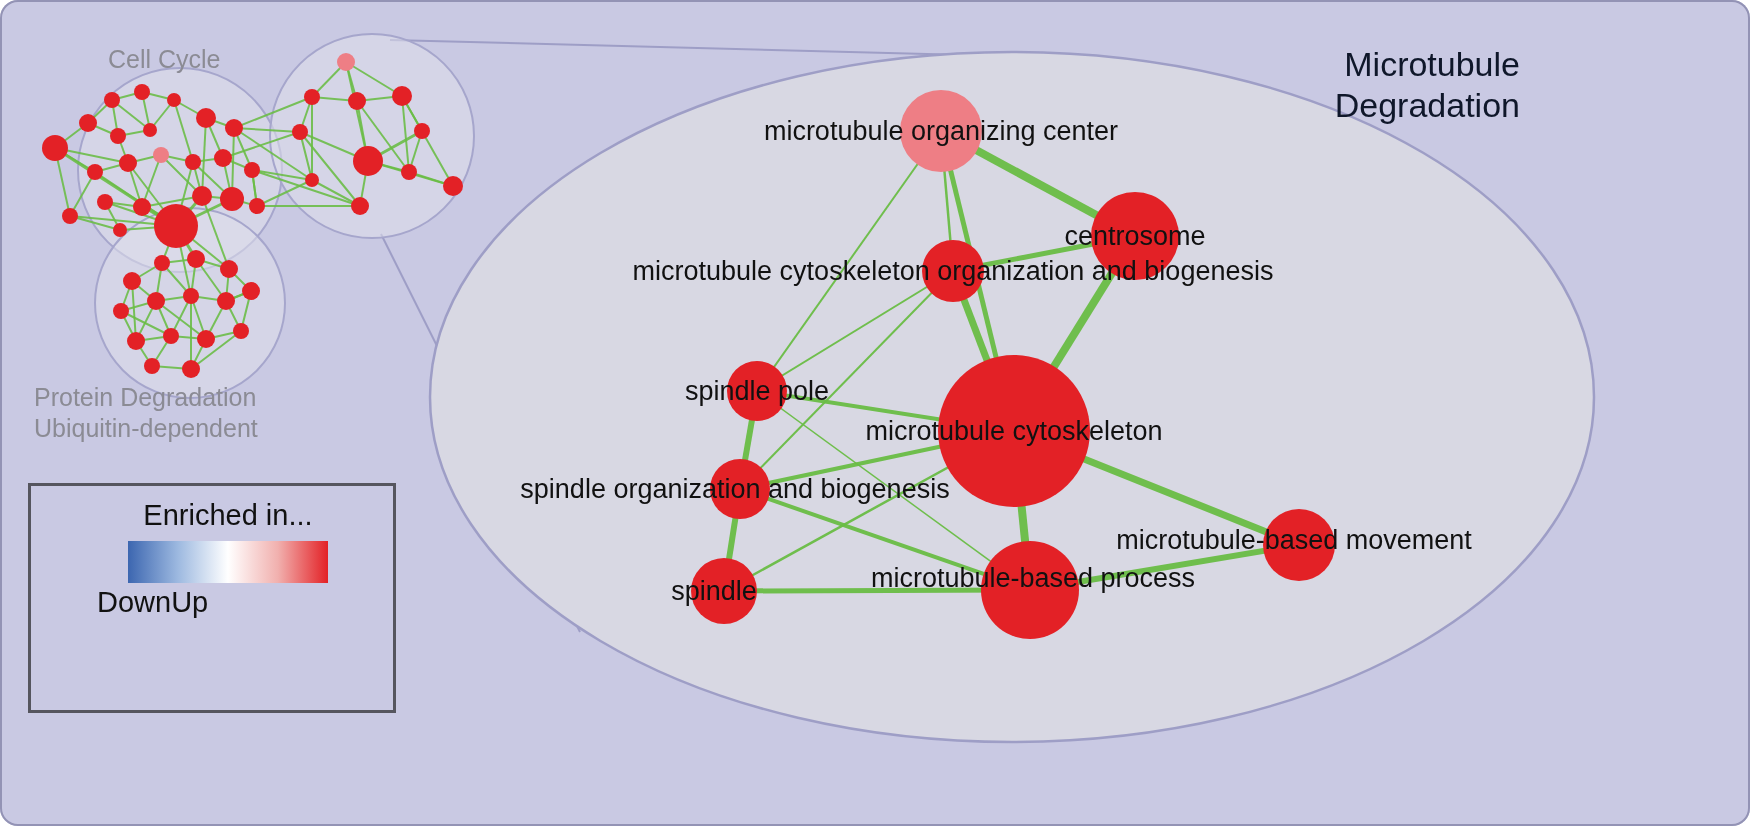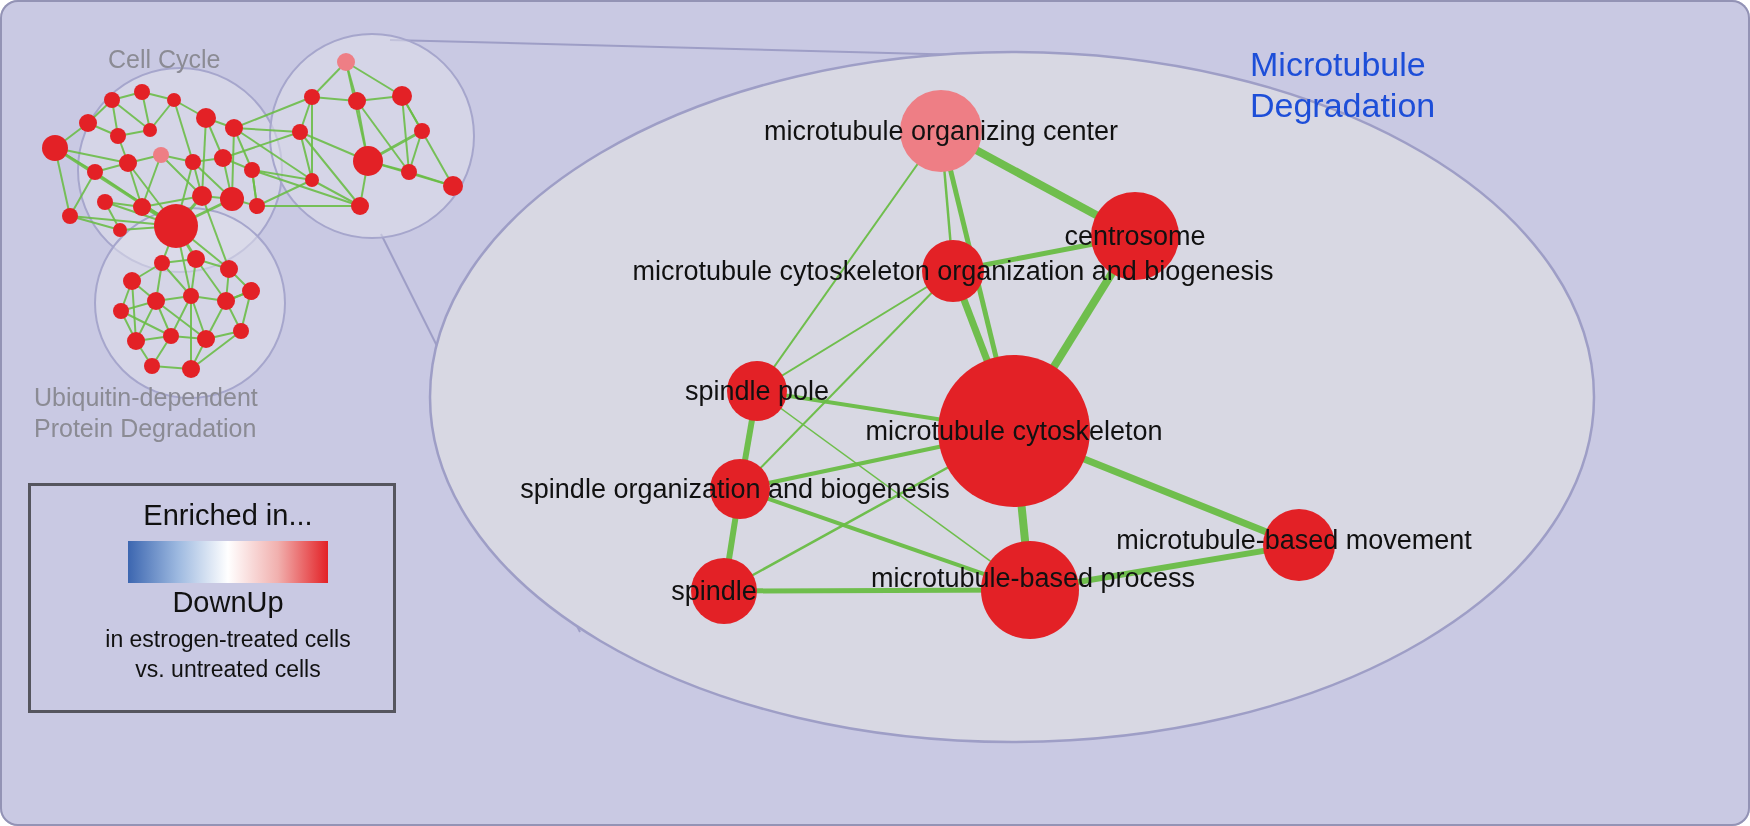--- a/index.html
+++ b/index.html
@@ -12,33 +12,33 @@
   }
   svg.netcanvas { position:absolute; left:0; top:0; width:1750px; height:826px; }
   svg text { font-family:"Liberation Sans", sans-serif; }
 
   .cluster-label { position:absolute; color:#8b8b94; font-size:25px; line-height:1.25; }
   #cell-cycle-label { left:108px; top:44px; }
   #ubiquitin-label { left:34px; top:382px; }
 
   .detail-title {
     position:absolute; left:1250px; top:44px; width:270px;
-    text-align:left; color:#1d4ed8; font-size:34px; line-height:1.22;
+    text-align:right; color:#0f172a; font-size:34px; line-height:1.22;
   }
 
   .legend {
     position:absolute; left:28px; top:483px; width:368px; height:230px;
     border:3px solid #55555e; box-sizing:border-box; text-align:center;
     background:transparent;
     padding-left:32px;
   }
   .legend-title { margin-top:13px; font-size:29px; color:#111111; }
   .legend-gradient { width:200px; height:42px; margin:9px auto 0; }
   .legend-scale {
-    display:flex; justify-content:center;
+    display:flex; justify-content:flex-start;
     width:262px; margin:3px auto 0; font-size:29px; color:#111111;
   }
   .legend-caption { margin-top:5px; font-size:23px; line-height:1.32; color:#111111; }
 </style>
 </head>
 <body>
 
 <div class="figure">
 
   <svg class="netcanvas" id="net" viewBox="0 0 1750 826" xmlns="http://www.w3.org/2000/svg">
@@ -256,35 +256,31 @@
       <text x="1014" y="431" text-anchor="middle" dominant-baseline="central" font-size="27" fill="#111111">microtubule cytoskeleton</text>
       <text x="735" y="489" text-anchor="middle" dominant-baseline="central" font-size="27" fill="#111111">spindle organization and biogenesis</text>
       <text x="1294" y="540" text-anchor="middle" dominant-baseline="central" font-size="27" fill="#111111">microtubule-based movement</text>
       <text x="714" y="591" text-anchor="middle" dominant-baseline="central" font-size="27" fill="#111111">spindle</text>
       <text x="1033" y="578" text-anchor="middle" dominant-baseline="central" font-size="27" fill="#111111">microtubule-based process</text>
     </svg>
 
   <div class="cluster-label" id="cell-cycle-label">Cell Cycle</div>
 
   <div class="cluster-label" id="ubiquitin-label">
+    <div>Protein Degradation</div>
     <div>Ubiquitin-dependent</div>
-    <div>Protein Degradation</div>
   </div>
 
   <div class="detail-title">
     <div>Microtubule</div>
     <div>Degradation</div>
   </div>
 
   <div class="legend">
     <div class="legend-title">Enriched in...</div>
     <div class="legend-gradient" style="background: linear-gradient(to right, rgb(60, 102, 176), rgb(157, 185, 224), rgb(255, 255, 255), rgb(241, 176, 174), rgb(227, 33, 38));"></div>
     <div class="legend-scale">
       <span>Down</span>
       <span>Up</span>
     </div>
-    <div class="legend-caption">
-      <div>in estrogen-treated cells</div>
-      <div>vs. untreated cells</div>
-    </div>
   </div>
 
 </div>
 
 </body></html>

